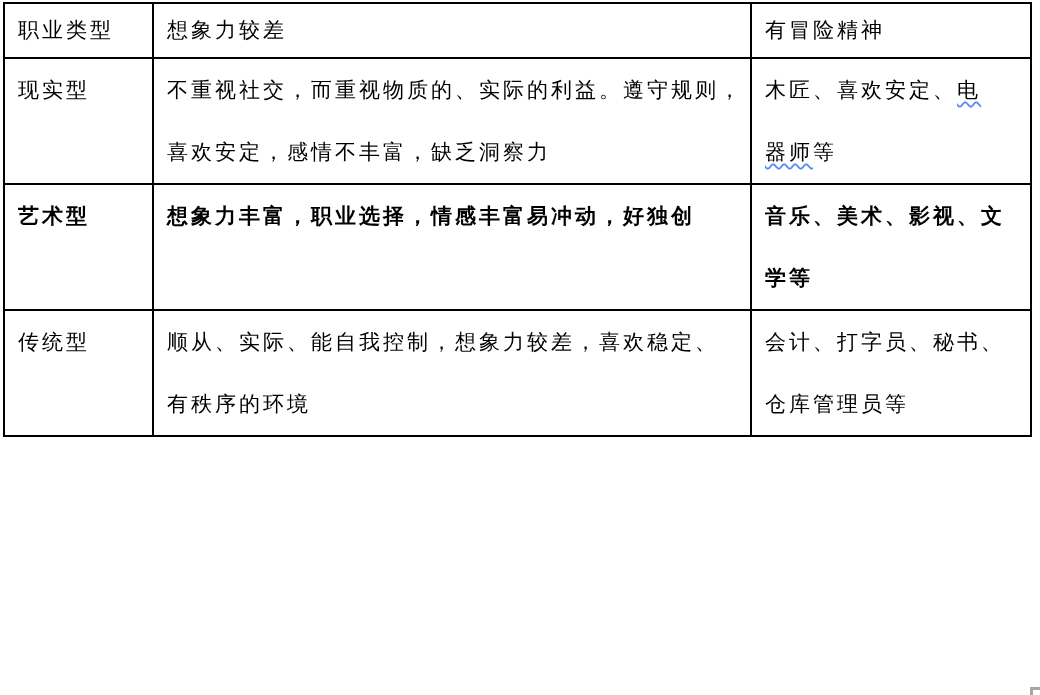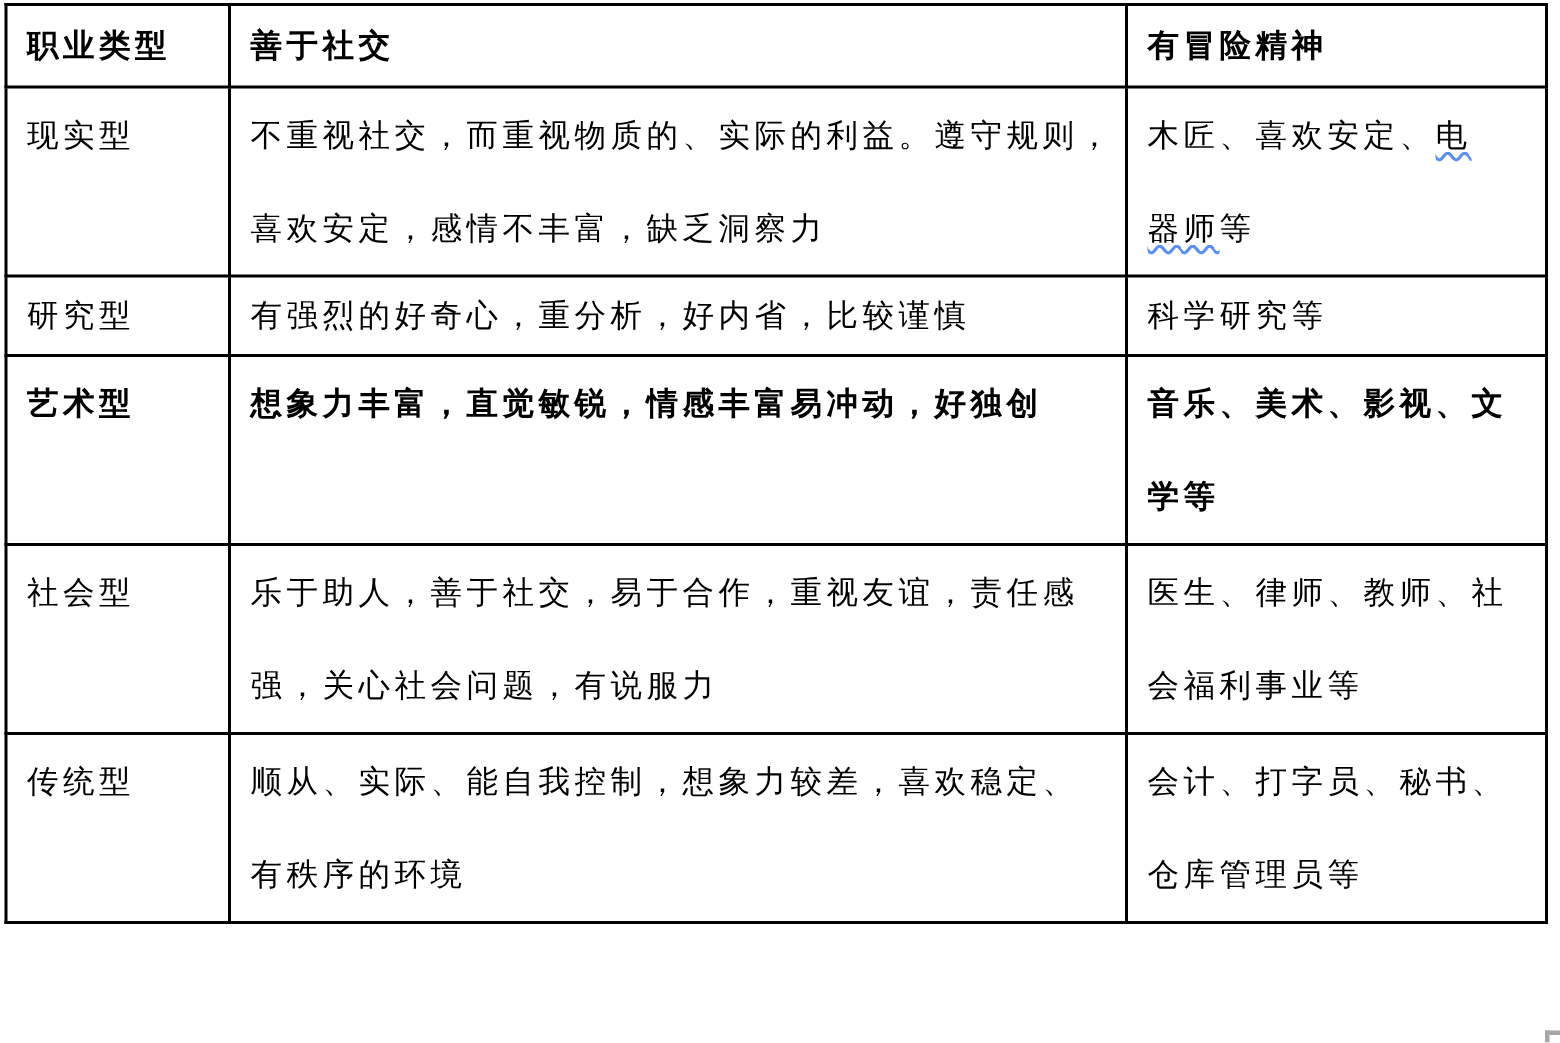--- a/index.html
+++ b/index.html
@@ -34,21 +34,21 @@
     vertical-align: top;
     font-size: 21px;
     letter-spacing: 3px;
     line-height: 62px;
     padding: 0 6px 0 13px;
     white-space: pre-line;
     text-align: left;
     overflow: hidden;
   }
   .doc-table th {
-    font-weight: bold;
+    font-weight: normal;
     line-height: 53px;
     white-space: nowrap;
   }
   .doc-table td.col-type { }
   tr.row-header { height: 55px; }
   tr.row-r1 { height: 122px; }
   tr.row-r2 { height: 53px; }
   tr.row-r2 td { line-height: 51px; }
   tr.row-r3 { height: 114px; font-weight: bold; }
   tr.row-r4 { height: 113px; }
@@ -76,47 +76,35 @@
 
   <table class="doc-table">
     <colgroup>
       <col style="width:149px">
       <col style="width:598px">
       <col style="width:280px">
     </colgroup>
     <tbody>
       <tr class="row-header">
         <th>职业类型</th>
-        <th>善于社交</th>
+        <th>想象力较差</th>
         <th>有冒险精神</th>
       </tr>
       <tr class="row-r1">
         <td class="col-type"><span>现实型</span></td>
         <td><span>不重视社交，而重视物质的、实际的利益。遵守规则，
 喜欢安定，感情不丰富，缺乏洞察力</span></td>
         <td><span>木匠、喜欢安定、</span><span class="squiggle">电</span><span>
 </span><span class="squiggle">器师</span><span>等</span></td>
       </tr>
-      <tr class="row-r2">
-        <td class="col-type"><span>研究型</span></td>
-        <td><span>有强烈的好奇心，重分析，好内省，比较谨慎</span></td>
-        <td><span>科学研究等</span></td>
-      </tr>
       <tr class="row-r3">
         <td class="col-type"><span>艺术型</span></td>
-        <td><span>想象力丰富，直觉敏锐，情感丰富易冲动，好独创</span></td>
+        <td><span>想象力丰富，职业选择，情感丰富易冲动，好独创</span></td>
         <td><span>音乐、美术、影视、文
 学等</span></td>
-      </tr>
-      <tr class="row-r4">
-        <td class="col-type"><span>社会型</span></td>
-        <td><span>乐于助人，善于社交，易于合作，重视友谊，责任感
-强，关心社会问题，有说服力</span></td>
-        <td><span>医生、律师、教师、社
-会福利事业等</span></td>
       </tr>
       <tr class="row-r6">
         <td class="col-type"><span>传统型</span></td>
         <td><span>顺从、实际、能自我控制，想象力较差，喜欢稳定、
 有秩序的环境</span></td>
         <td><span>会计、打字员、秘书、
 仓库管理员等</span></td>
       </tr>
     </tbody>
   </table>

